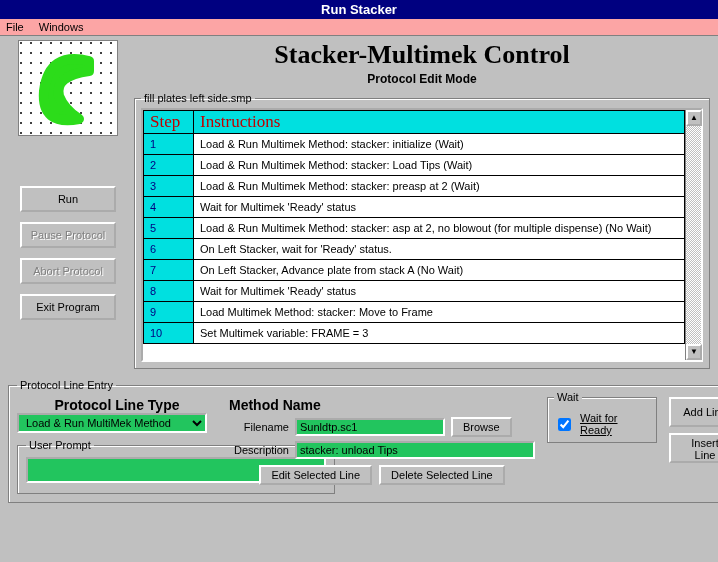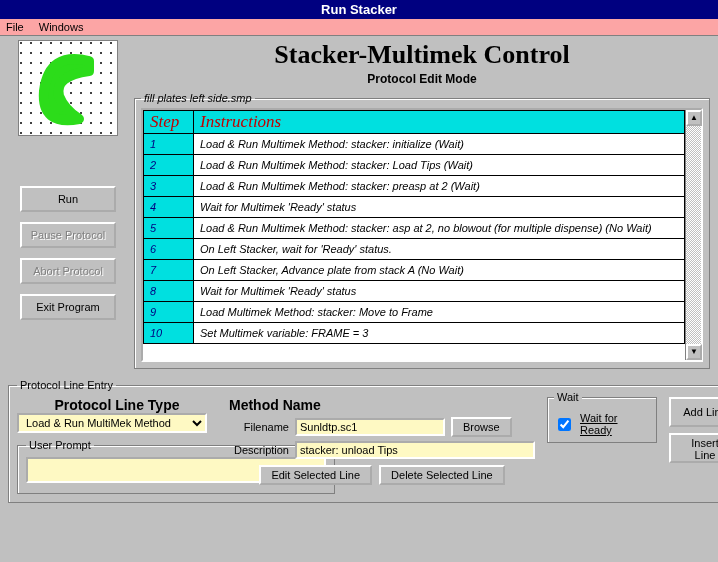--- a/index.html
+++ b/index.html
@@ -133,21 +133,21 @@
   }
   .sbtrack { flex:1; background: repeating-conic-gradient(#c0c0c0 0% 25%, #fff 0% 50%) 0/2px 2px; }
   .entryarea {
     margin: 10px 8px 0 8px;
   }
   .entryarea fieldset { padding: 6px 8px 8px 8px; }
   .sublabel { font-weight: bold; font-size: 14px; }
   .row { display: flex; align-items: center; margin-top: 4px; gap: 6px; }
   input[type=text], .textbox, textarea, select {
     border: 2px inset #fff;
-    background: #fef9c3;
+    background: #22c55e;
     font-family: inherit;
     font-size: 11px;
     padding: 1px 3px;
   }
   select { height: 20px; }
   .smallbtn {
     background: #c0c0c0;
     border: 2px outset #fff;
     font-size: 11px;
     padding: 2px 10px;
@@ -205,21 +205,21 @@
     <button class="btn">Run</button>
     <button class="btn disabled">Pause Protocol</button>
     <button class="btn disabled">Abort Protocol</button>
     <button class="btn">Exit Program</button>
   </div>
 
   <div class="rightcol">
     <div class="heading">Stacker-Multimek Control</div>
     <div class="subheading">Protocol Edit Mode</div>
 
-    <fieldset style="margin-top:6px;font-style:italic;">
+    <fieldset style="margin-top:6px;">
       <legend>fill plates left side.smp</legend>
       <div class="tablewrap">
         <div class="tablescroll">
           <table class="grid">
             <thead>
               <tr>
                 <th class="stepcol">Step</th>
                 <th>Instructions</th>
               </tr>
             </thead>

